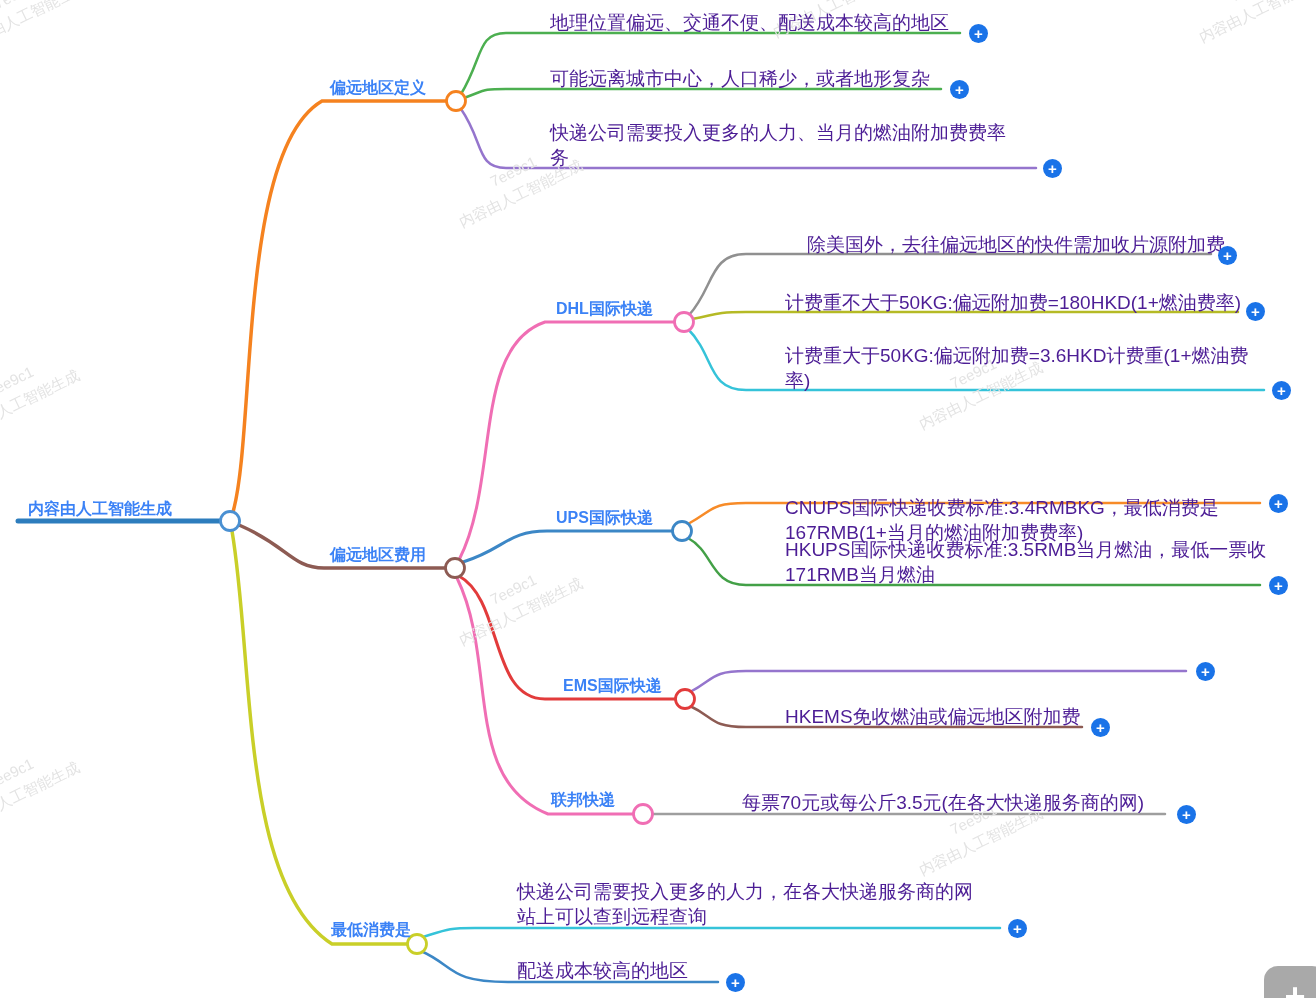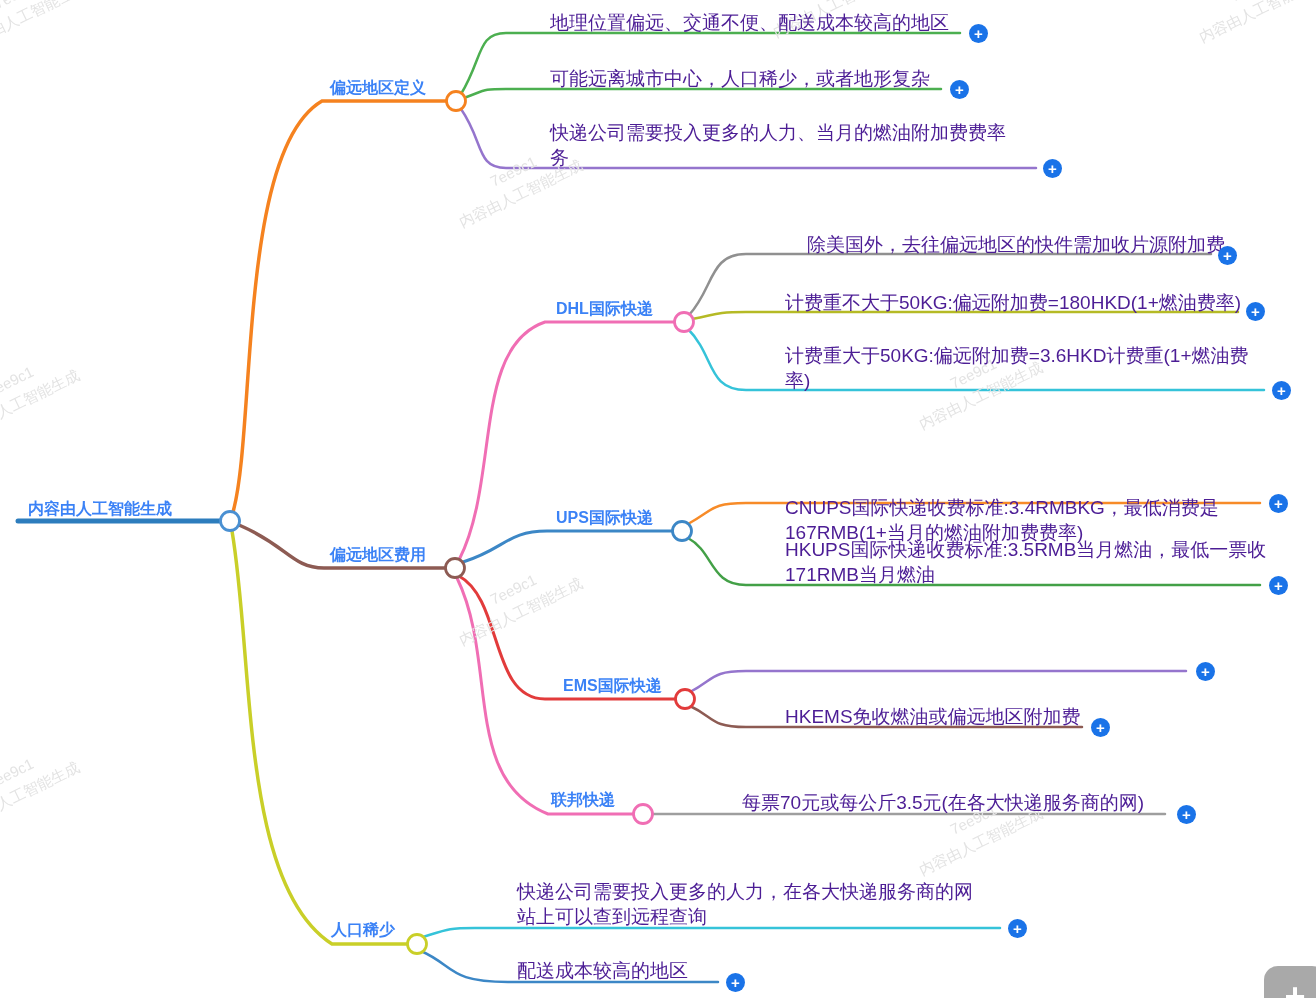--- a/index.html
+++ b/index.html
@@ -79,21 +79,21 @@
     </g>
   </svg>
 
   <div class="label" style="left:28px; top:499px;">内容由人工智能生成</div>
   <div class="label" style="left:330px; top:78px;">偏远地区定义</div>
   <div class="label" style="left:330px; top:545px;">偏远地区费用</div>
   <div class="label" style="left:556px; top:299px;">DHL国际快递</div>
   <div class="label" style="left:556px; top:508px;">UPS国际快递</div>
   <div class="label" style="left:556px; top:676px;margin-left:7px;">EMS国际快递</div>
   <div class="label" style="left:551px; top:790px;">联邦快递</div>
-  <div class="label" style="left:331px; top:920px;">人口稀少</div>
+  <div class="label" style="left:331px; top:920px;">最低消费是</div>
 
   <div class="leaf" style="left:550px; top:10px;">地理位置偏远、交通不便、配送成本较高的地区</div>
   <div class="leaf" style="left:550px; top:66px;">可能远离城市中心，人口稀少，或者地形复杂</div>
   <div class="leaf" style="left:550px; top:120px;">快递公司需要投入更多的人力、当月的燃油附加费费率
 务</div>
   <div class="leaf" style="left:785px; top:232px;margin-left:22px;">除美国外，去往偏远地区的快件需加收片源附加费</div>
   <div class="leaf" style="left:785px; top:290px;">计费重不大于50KG:偏远附加费=180HKD(1+燃油费率)</div>
   <div class="leaf" style="left:785px; top:343px;">计费重大于50KG:偏远附加费=3.6HKD计费重(1+燃油费
 率)</div>
   <div class="leaf" style="left:785px; top:455px;margin-top:40px;">CNUPS国际快递收费标准:3.4RMBKG，最低消费是

